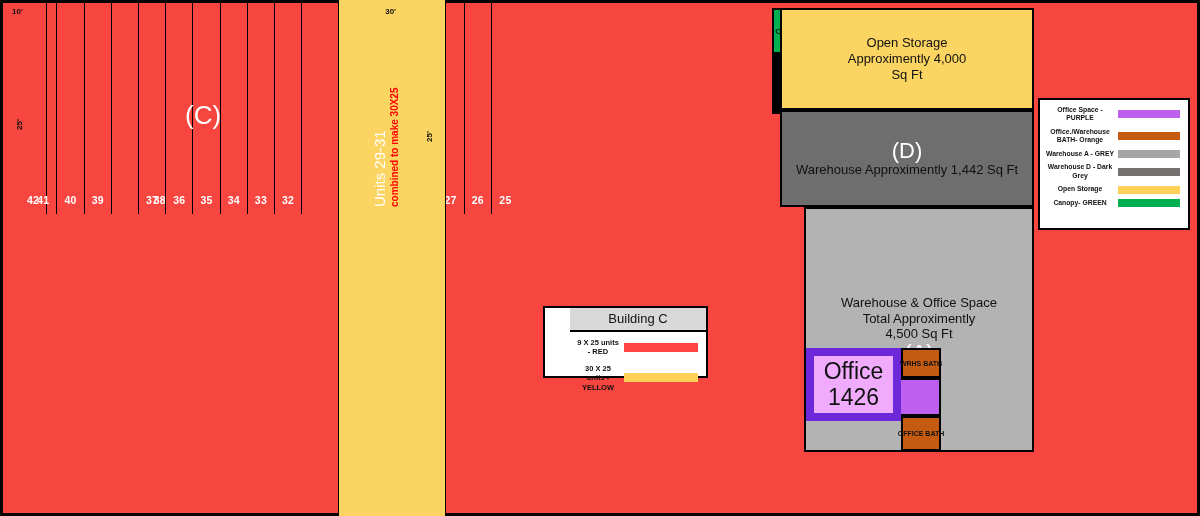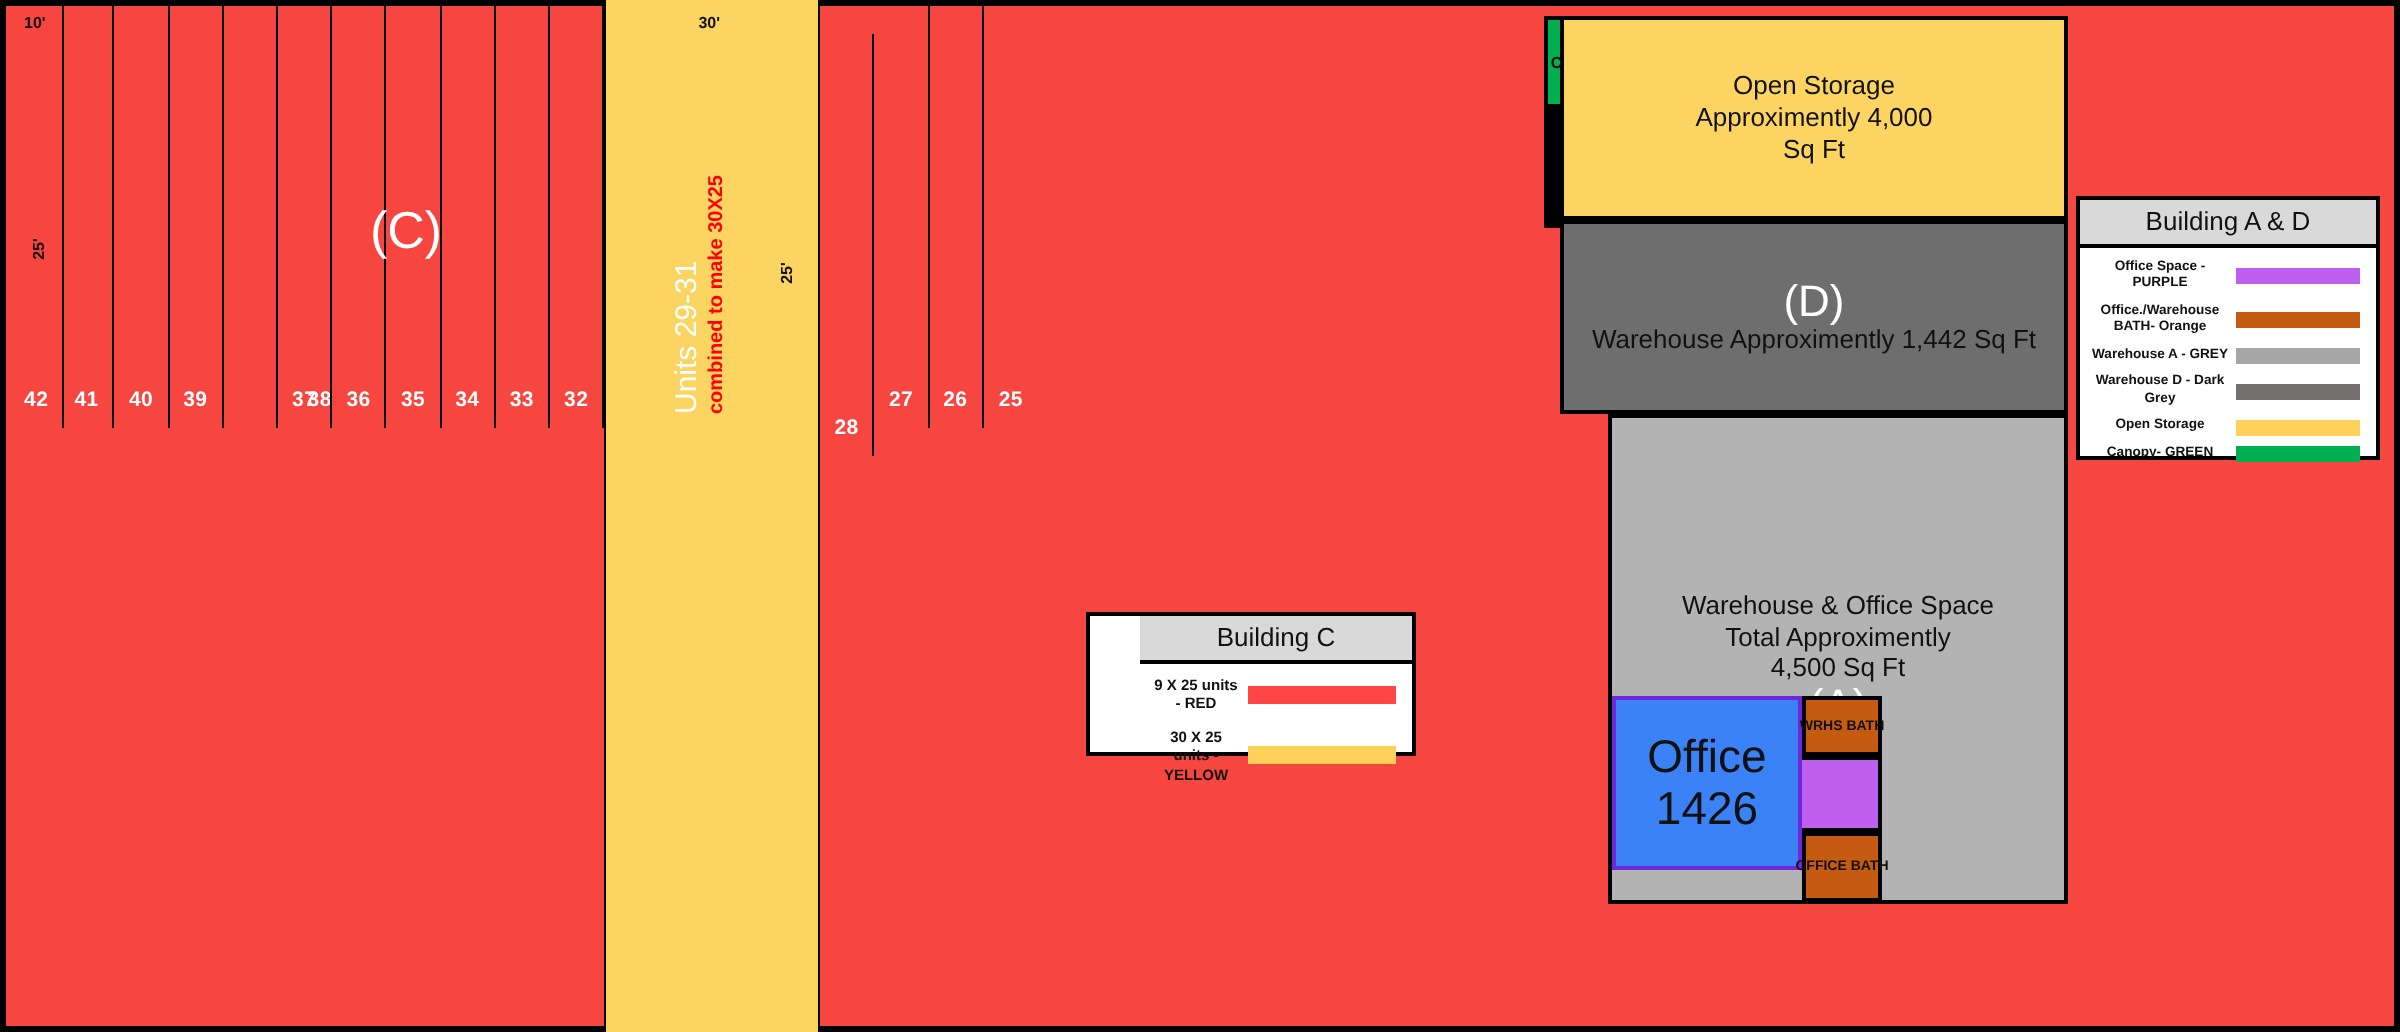--- a/index.html
+++ b/index.html
@@ -108,20 +108,21 @@
     border-right: 1.5px solid #000;
     box-sizing: border-box;
   }
   #c-yellow {
     position: absolute;
     top: 0; bottom: 0;
     background: #FCD462;
     border-left: 1.5px solid #000;
     border-right: 1.5px solid #000;
     box-sizing: border-box;
+    margin-left: 36px;
   }
 
   
   .legend {
     position: absolute;
     background: #ffffff;
     border: 2.5px solid #000;
     box-sizing: border-box;
   }
   .legend-title {
@@ -195,23 +196,23 @@
     display:flex; align-items:center; justify-content:center;
   }
   #canopy-label { font-size: 8px; font-weight: bold; color: #111; }
   #warehouse-a  { left: 32px; top: 199px; width: 230px; height: 245px; background: #B3B3B3; }
   #bldg-1430    { left: 32px; top: 444px; width: 230px; height: 56px; background: #000000;
                   border: 2px solid #000; display:flex; align-items:center; justify-content:center; }
   #bldg-1430-label { color: #ffffff; font-size: 25px; }
 
   #office-1426 {
     position: absolute;
-    left: 34px; top: 340px; width: 95px; height: 87px;
-    background: #3b82f6;
-    border: 2px solid #6d28d9;
+    left: 34px; top: 340px; width: 95px; height: 73px;
+    background: #f0abfc;
+    border: 8px solid #6d28d9;
     box-sizing: border-box;
     display:flex; flex-direction: column;
     align-items: center; justify-content: center;
   }
   #office-1426-label {
     font-size: 23px; color: #111; line-height: 1.12; text-align: center; white-space: pre-line;
   }
   .bath {
     position: absolute;
     background: #C55A11;
@@ -310,21 +311,21 @@
       <div class="legend-row">
         <div class="legend-label">10 X 40 units - BLUE</div>
         <div class="legend-swatch" style="background: rgb(91, 155, 213);"></div>
       </div>
     </div>
 </div>
 
 <div id="building-c-wrap">
   <div id="building-c-frame"></div>
   <div id="c-cols">
-      <div class="c-col" style="left: 5px; width: 27.2px; top: 3px; height: 211px;">
+      <div class="c-col" style="left: 20px; width: 27.2px; top: 3px; height: 211px;">
         <div class="unit-num" style="bottom: 8px; top: auto;">42</div>
       </div>
       <div class="c-col" style="left: 30.2px; width: 27.2px; top: 3px; height: 211px;">
         <div class="unit-num" style="bottom: 8px; top: auto;">41</div>
       </div>
       <div class="c-col" style="left: 57.4px; width: 27.2px; top: 3px; height: 211px;">
         <div class="unit-num" style="bottom: 8px; top: auto;">40</div>
       </div>
       <div class="c-col" style="left: 84.6px; width: 27.2px; top: 3px; height: 211px;">
         <div class="unit-num" style="bottom: 8px; top: auto;">39</div>
@@ -427,21 +428,20 @@
   <div class="bath" id="office-bath">
     <span class="bath-label">OFFICE BATH</span>
   </div>
 
   <div id="bldg-1430">
     <span id="bldg-1430-label">1430</span>
   </div>
 </div>
 
 <div class="legend" id="legend-ad">
-  <div class="legend-title">Building A &amp; D</div>
   <div class="legend-body" id="legend-ad-body">
       <div class="legend-row">
         <div class="legend-label">Office Space - PURPLE</div>
         <div class="legend-swatch" style="background: rgb(191, 95, 239);"></div>
       </div>
       <div class="legend-row">
         <div class="legend-label">Office./Warehouse<br>BATH- Orange</div>
         <div class="legend-swatch" style="background: rgb(197, 90, 17);"></div>
       </div>
       <div class="legend-row">

